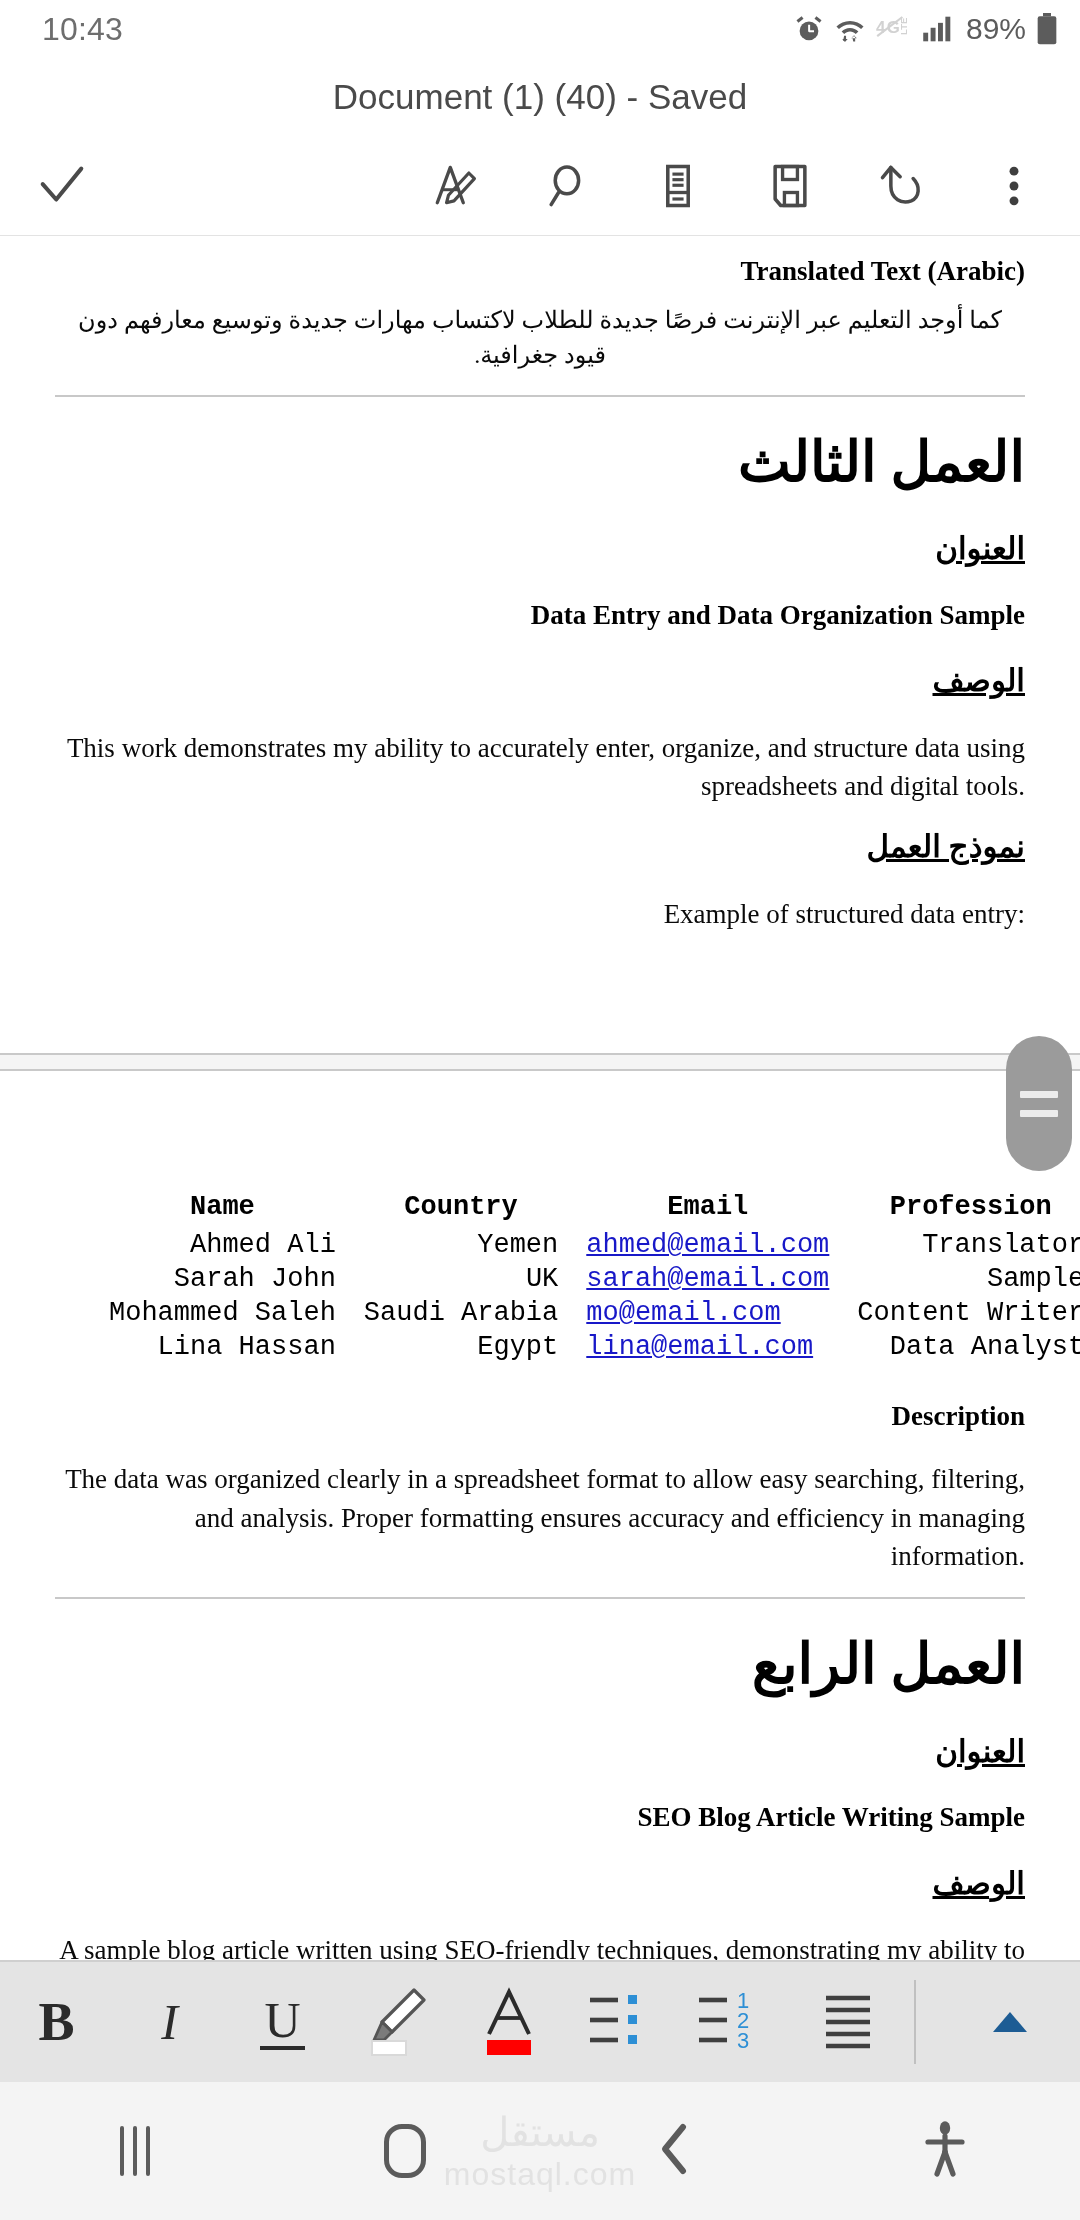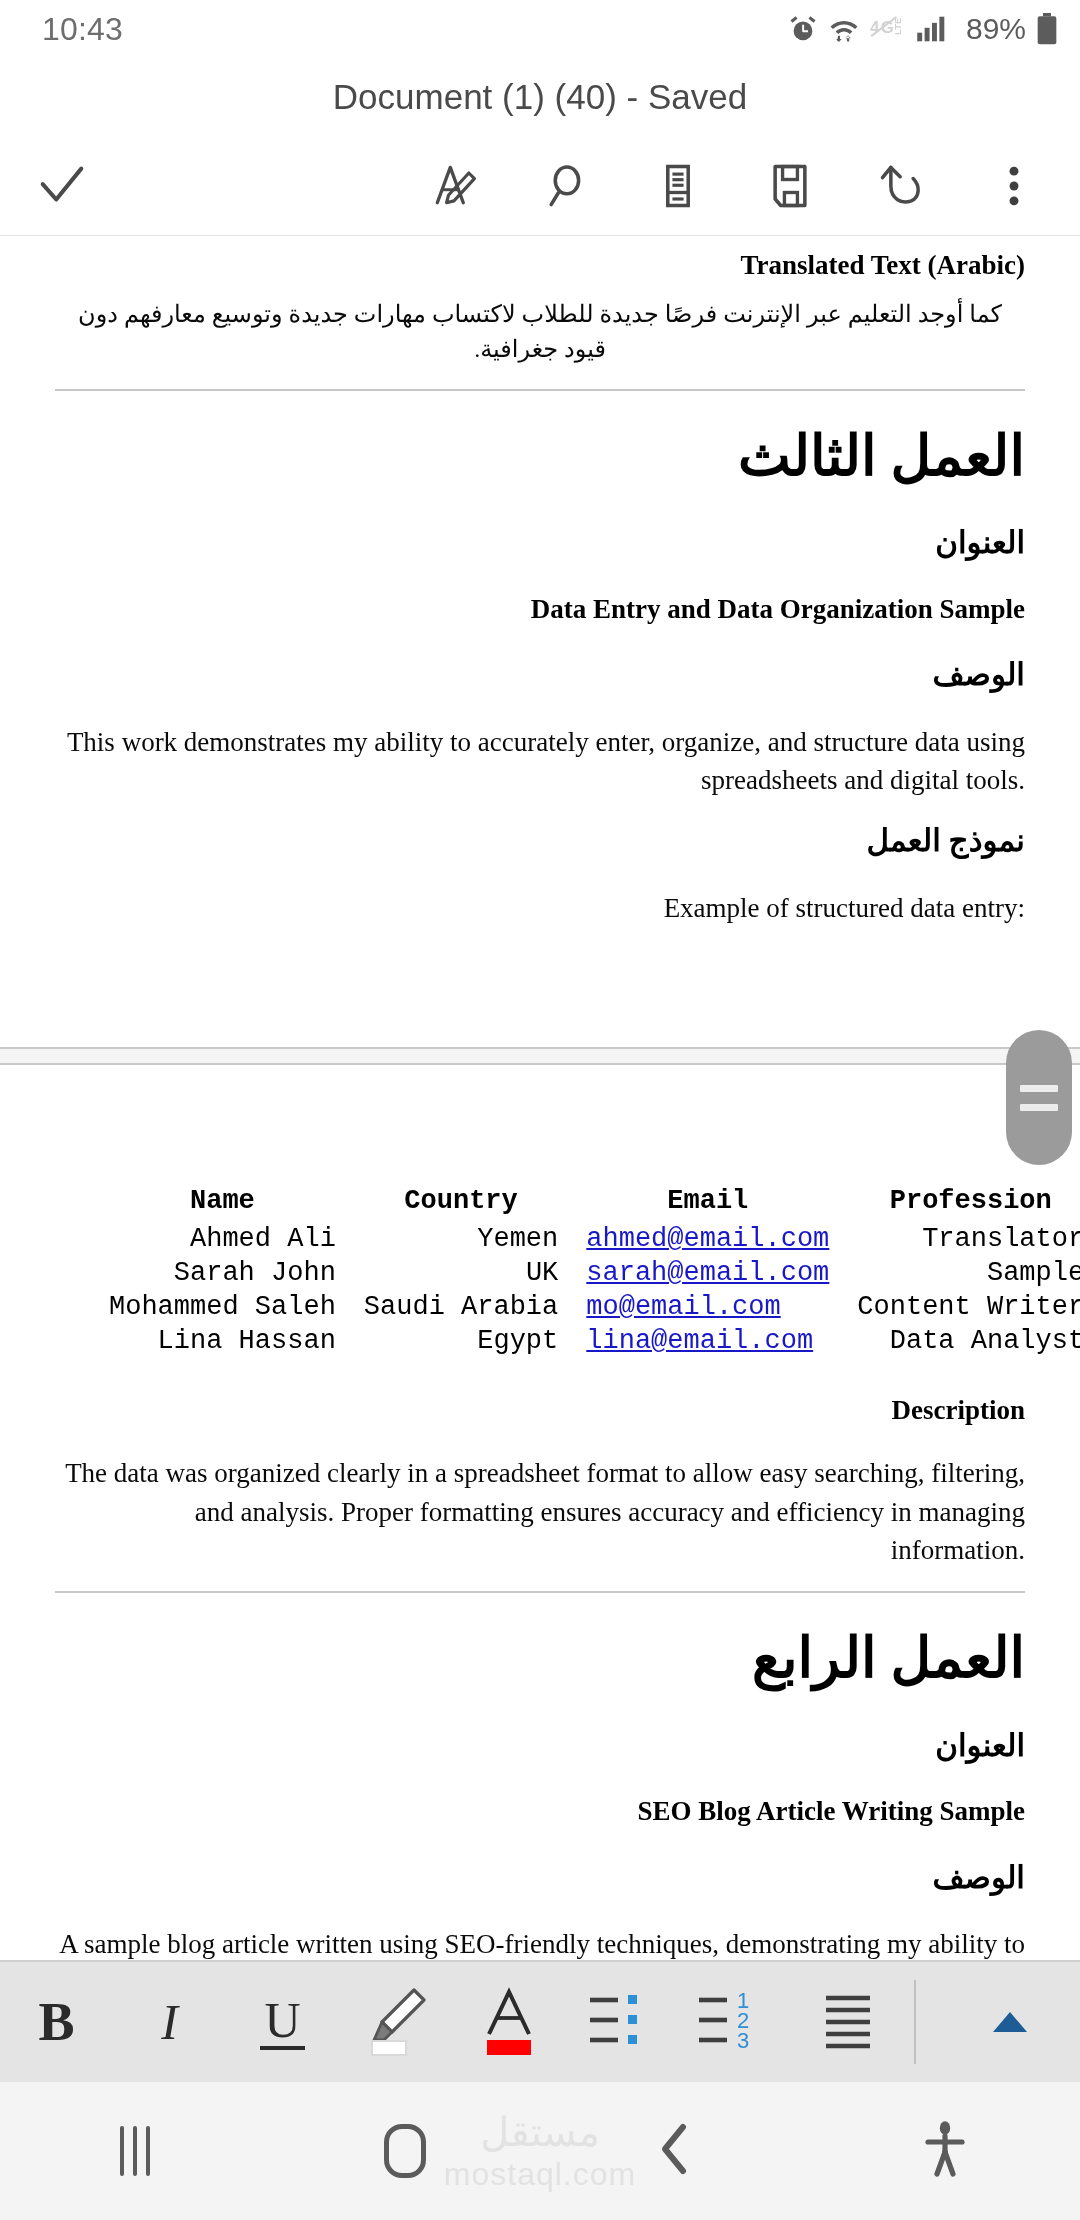--- a/index.html
+++ b/index.html
@@ -41,21 +41,21 @@
   .status-icons {
     display: flex;
     align-items: center;
     gap: 10px;
   }
   .status-icons svg { display: block; }
   .battery-pct {
     font-size: 30px;
     color: #5c5c5c;
     font-family: "Liberation Sans", sans-serif;
-    margin-left: 8px;
+    margin-left: 2px;
   }
 
   
   .title-bar {
     position: absolute;
     top: 58px; left: 0;
     width: 1080px;
     height: 78px;
     display: flex;
     align-items: center;
@@ -93,21 +93,21 @@
     display: flex;
     align-items: center;
     gap: 16px;
     padding-right: 18px;
   }
   .tb-btn svg { display: block; }
 
   
   .doc-area {
     position: absolute;
-    top: 237px; left: 0;
+    top: 243px; left: 0;
     width: 1080px;
     height: 1725px;
     background: #0369a1;
     overflow: hidden;
   }
   .page {
     position: relative;
     background: #ffffff;
     width: 1080px;
     padding: 0 55px;
@@ -139,21 +139,21 @@
   }
   .d-h-ar {
     font-family: "Liberation Serif", serif;
     font-weight: bold;
     color: #000;
     text-align: right;
     direction: rtl;
     line-height: 1.4;
   }
   .ar-big { font-size: 56px; }
-  .ar-mid { font-size: 31px; }
+  .ar-mid { font-size: 31px; text-decoration: underline; }
   .d-p {
     font-family: "Liberation Serif", serif;
     font-size: 27px;
     color: #0a0a0a;
     text-align: right;
     line-height: 1.42;
   }
   .d-p-ar {
     font-family: "Liberation Serif", serif;
     font-size: 24px;

